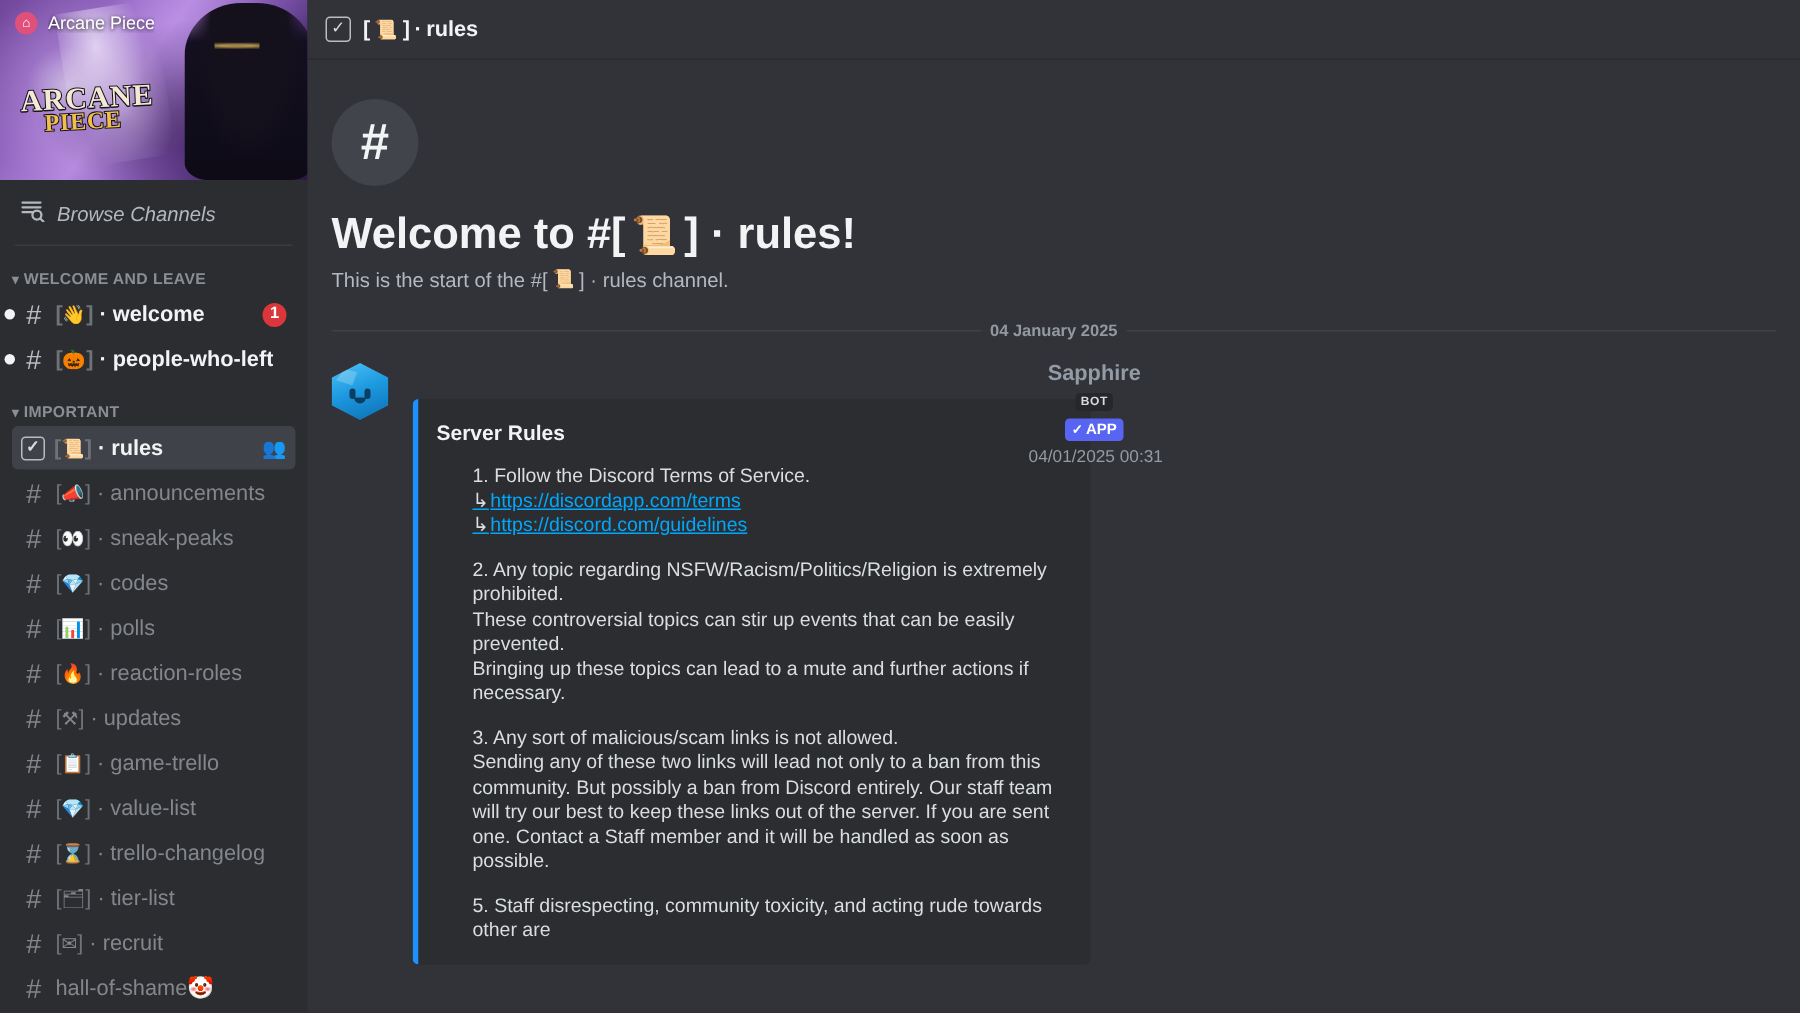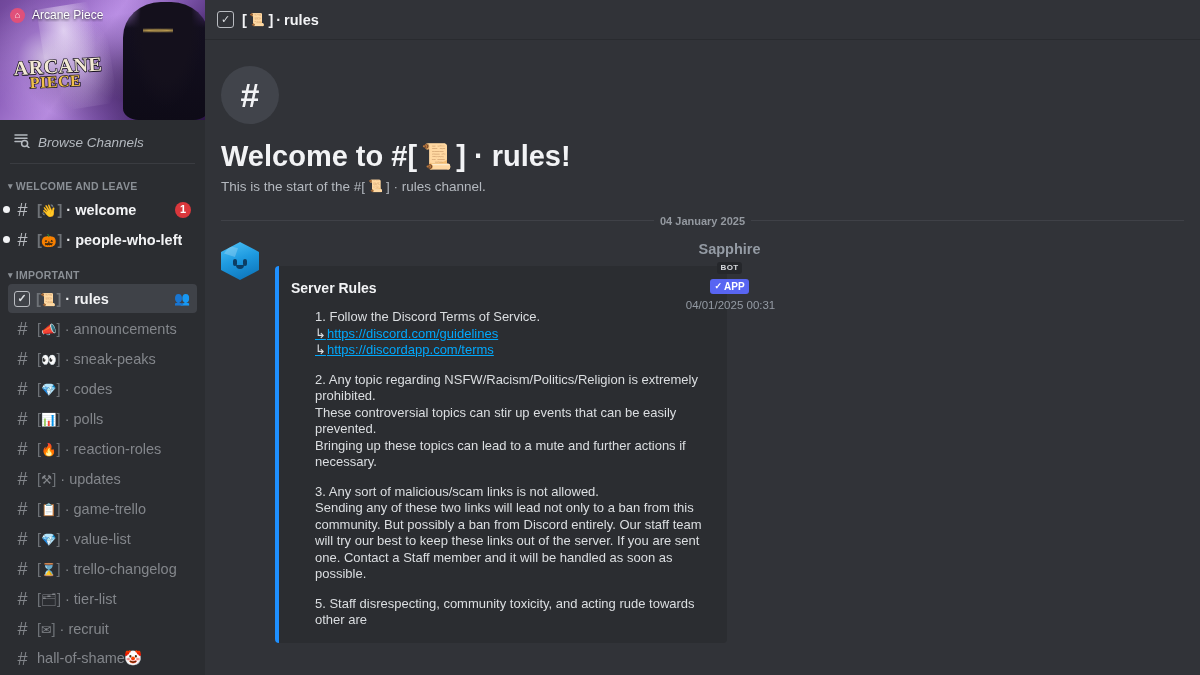--- a/index.html
+++ b/index.html
@@ -419,22 +419,22 @@
             </span>
             <span class="ts">04/01/2025 00:31</span>
           </div>
 
           <div class="embed">
             <div class="embed-title">Server Rules</div>
             <div class="embed-desc">
 
               <div class="blk">
                 <span class="num">1. Follow the Discord Terms of Service.</span>
+                <a class="lnk" href="#"><span class="arrow">↳</span><span>https://discordapp.com/terms</span></a>
                 <a class="lnk" href="#"><span class="arrow">↳</span><span>https://discord.com/guidelines</span></a>
-                <a class="lnk" href="#"><span class="arrow">↳</span><span>https://discordapp.com/terms</span></a>
               </div>
 
               <div class="blk">
                 <span class="num">2. Any topic regarding NSFW/Racism/Politics/Religion is extremely prohibited.</span>
                 <span class="sub">These controversial topics can stir up events that can be easily prevented.</span>
                 <span class="sub">Bringing up these topics can lead to a mute and further actions if necessary.</span>
               </div>
 
               <div class="blk">
                 <span class="num">3. Any sort of malicious/scam links is not allowed.</span>

